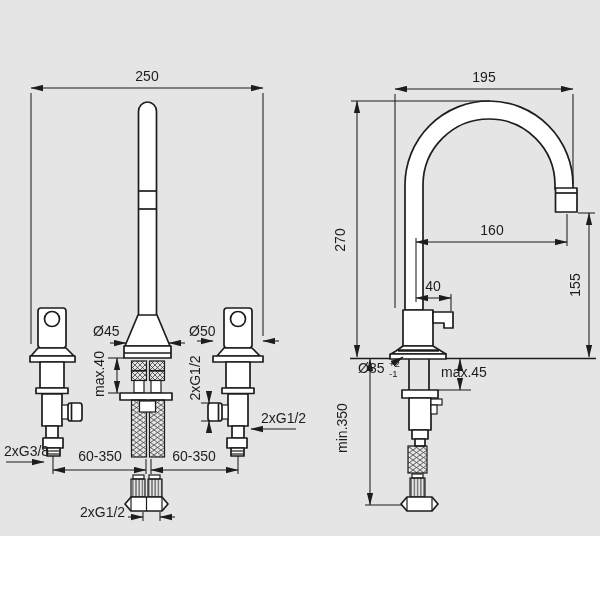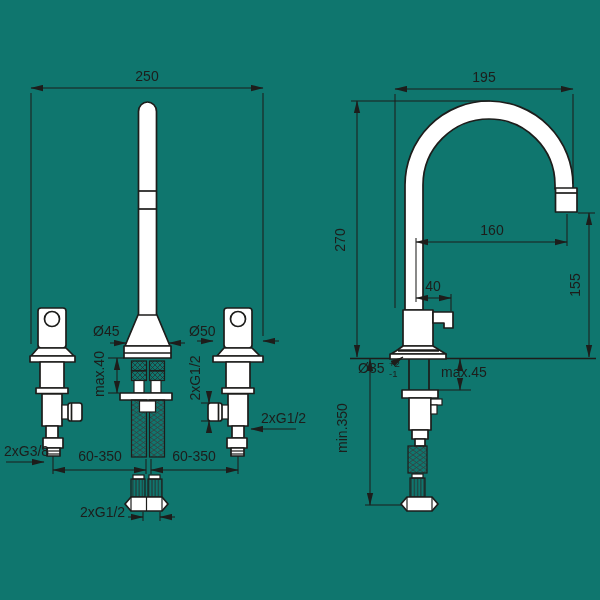--- a/index.html
+++ b/index.html
@@ -1,16 +1,16 @@
 <!DOCTYPE html>
 <html><head>
 <meta charset="utf-8">
 <style>
   html,body{margin:0;padding:0;background:#ffffff;}
-  .stage{width:600px;height:600px;background:#0f766e;position:relative;overflow:hidden;}
+  .stage{width:600px;height:536px;background:#e5e5e5;position:relative;overflow:hidden;}
   .lbl{font-family:"Liberation Sans",sans-serif;font-size:14px;fill:#1d1d1b;}
   .lbl-sm{font-family:"Liberation Sans",sans-serif;font-size:9.5px;fill:#1d1d1b;}
   .part{fill:#ffffff;stroke:#1d1d1b;stroke-width:1.7;stroke-linejoin:round;}
   .partln{fill:none;stroke:#1d1d1b;stroke-width:1.7;stroke-linejoin:round;stroke-linecap:butt;}
   .thick{fill:none;stroke:#1d1d1b;stroke-width:2.6;}
   .dim{fill:none;stroke:#1d1d1b;stroke-width:1.05;}
   .pat{stroke:#1d1d1b;stroke-width:1.2;}
   marker path{fill:#1d1d1b;}
 </style>
 </head>

